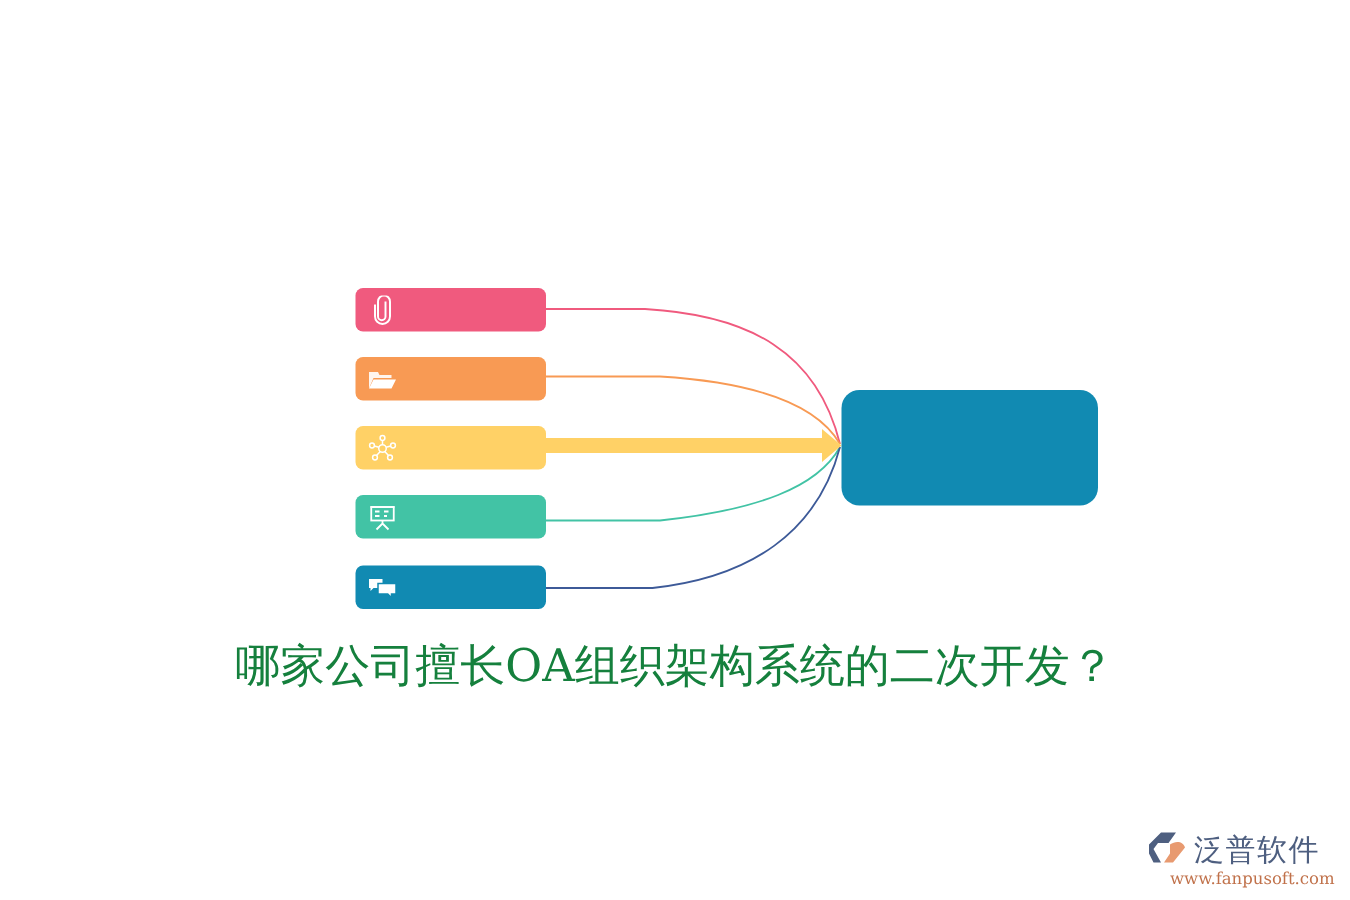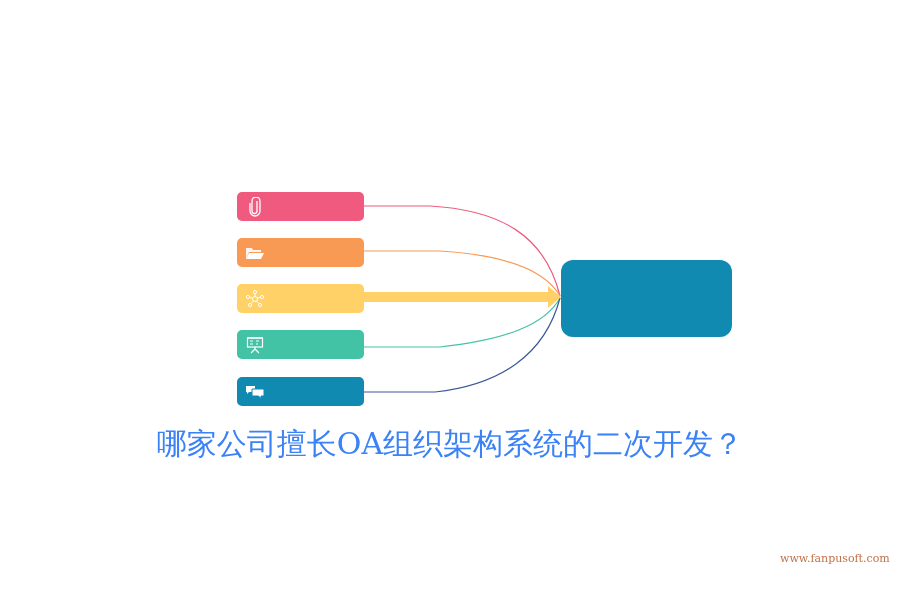--- a/index.html
+++ b/index.html
@@ -15,21 +15,21 @@
   }
   .node .icon { margin-left: 8px; width: 20px; height: 20px; display: flex; align-items: center; justify-content: center; }
   .node .icon svg { display: block; }
   .center {
     position: absolute; left: 561px; top: 260px; width: 171px; height: 77px;
     border-radius: 12px;
   }
   svg.links { position: absolute; left: 0; top: 0; }
   .title {
     position: absolute; left: 0; top: 424px; width: 900px; text-align: center;
-    font-family: "DejaVu Serif", serif; font-size: 30px; color: #3b82f6; letter-spacing: 0px;
+    font-family: "DejaVu Serif", serif; font-size: 30px; color: #15803d; letter-spacing: 0px;
   }
   .logo { position: absolute; left: 766px; top: 553px; display: flex; flex-direction: column; }
   .logo .row { display: flex; align-items: center; }
   .logo .brand { font-family: "DejaVu Sans", sans-serif; font-size: 20px; color: #4e5f80; letter-spacing: 1px; margin-left: 4px; }
   .logo .url { font-family: "DejaVu Serif", serif; font-size: 11px; color: #c0714a; margin-top: -1px; margin-left: 14px; }
 </style>
 </head>
 <body>
 
 <svg class="links" width="900" height="600" viewBox="0 0 900 600">
@@ -85,14 +85,23 @@
         <path d="M7,5 L19,5 L19,12 L16,12 L16,14.5 L13.5,12 L7,12 Z" fill="#fff" stroke="#118ab2" stroke-width="1"></path>
       </svg>
   </span>
 </div>
 
 <div class="center" style="background:#118ab2;"></div>
 
 <div class="title">哪家公司擅长OA组织架构系统的二次开发？</div>
 
 <div class="logo">
+  <div class="row">
+    <span>
+      <svg width="26" height="22" viewBox="0 0 26 22">
+        <path d="M8,1 L18,1 L13,8 L6,8 L3,12 L8,21 L3,21 L0,15 L0,9 Z" fill="#4e5f80"></path>
+        <path d="M14,9 C18,6 23,7 24,11 L16,21 L10,21 L14,15 Z" fill="#e89a70"></path>
+      </svg>
+    </span>
+    <span class="brand">泛普软件</span>
+  </div>
   <span class="url">www.fanpusoft.com</span>
 </div>
 
 </body></html>

